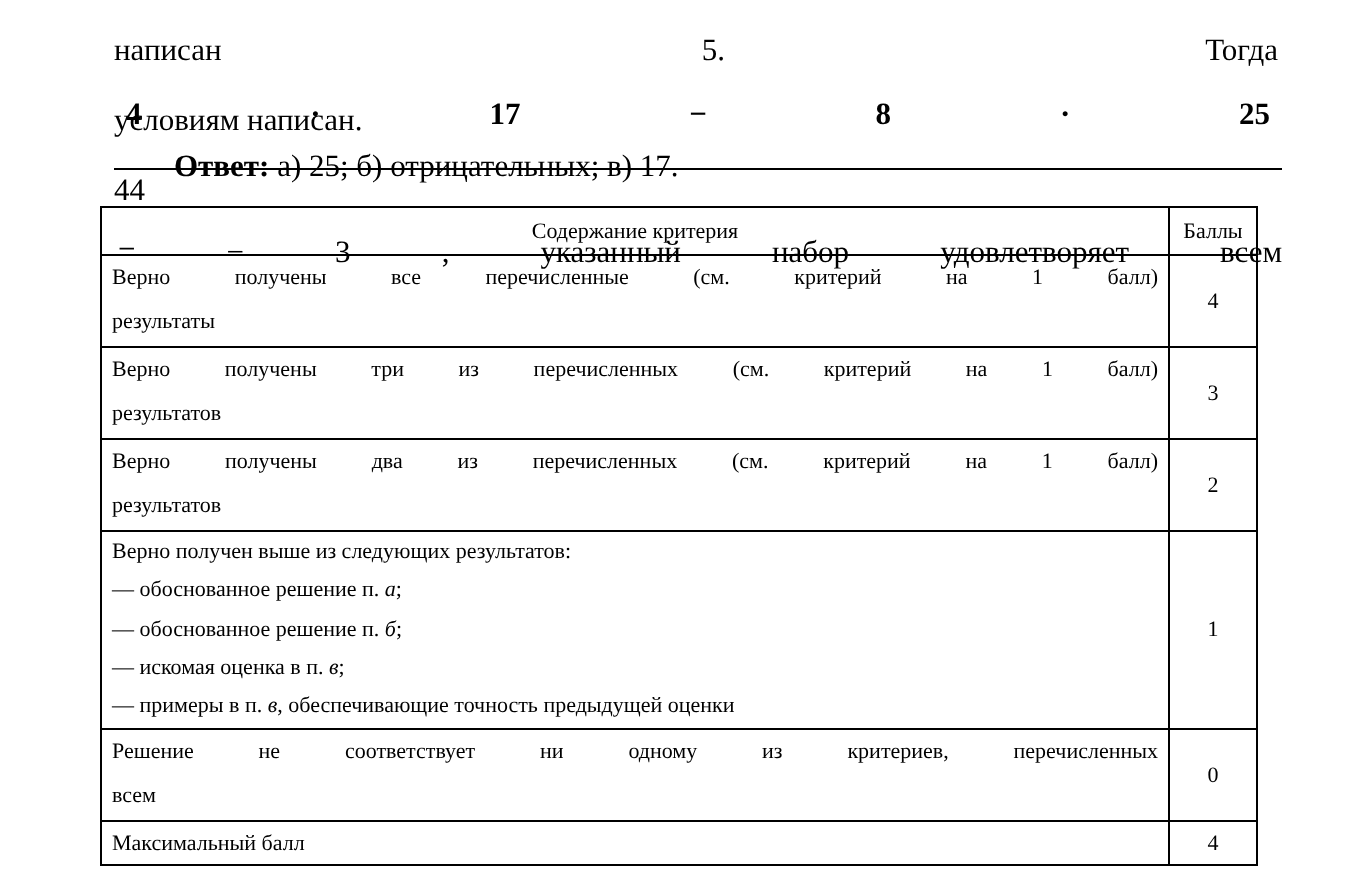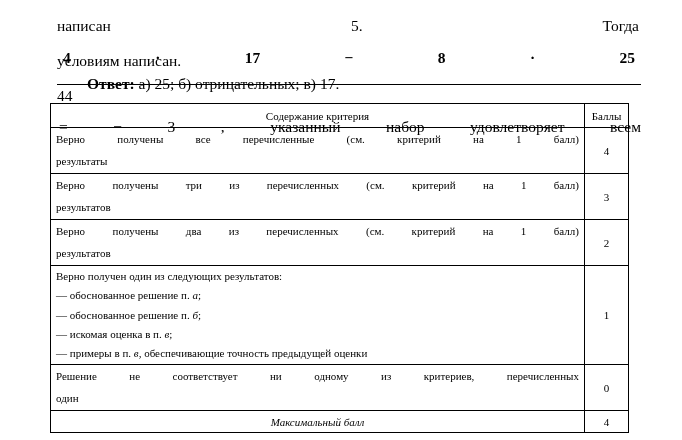--- a/index.html
+++ b/index.html
@@ -75,21 +75,21 @@
   .cell-points { text-align: center; }
   .tline { line-height: 21.5px; }
   .tline.just {
     text-align: justify;
     text-align-last: justify;
   }
   .row-tall .tline { line-height: 19.3px; }
   .h2line  { height: 42px; }
   .h5line  { height: 94px; }
   .h1line  { height: 19px; }
-  .footer-cell { text-align: center; font-style: italic; }
+  .footer-cell { text-align: left; }
 </style>
 </head>
 <body>
 
 <div class="page">
 
   <div class="intro">
     <div class="line1">
       <span>написан 5. Тогда</span>
       <span class="frac"><span class="num">4 · 17 − 8 · 25</span><span class="den">44</span></span>
@@ -129,32 +129,32 @@
     </tr>
     <tr>
       <td class="cell-criteria h2line">
         <div class="tline just">Верно получены два из перечисленных (см. критерий на 1 балл)</div>
         <div class="tline">результатов</div>
       </td>
       <td class="cell-points">2</td>
     </tr>
     <tr class="row-tall">
       <td class="cell-criteria h5line">
-        <div class="tline"><span>Верно получен один из следующих результатов:</span></div>
+        <div class="tline"><span>Верно получен выше из следующих результатов:</span></div>
         <div class="tline"><span>— обоснованное решение п. </span><i>а</i><span>;</span></div>
         <div class="tline"><span>— обоснованное решение п. </span><i>б</i><span>;</span></div>
         <div class="tline"><span>— искомая оценка в п. </span><i>в</i><span>;</span></div>
         <div class="tline"><span>— примеры в п. </span><i>в</i><span>, обеспечивающие точность предыдущей оценки</span></div>
       </td>
       <td class="cell-points">1</td>
     </tr>
     <tr>
       <td class="cell-criteria h2line">
         <div class="tline just">Решение не соответствует ни одному из критериев, перечисленных</div>
-        <div class="tline">один</div>
+        <div class="tline">всем</div>
       </td>
       <td class="cell-points">0</td>
     </tr>
     <tr>
       <td class="footer-cell h1line">Максимальный балл</td>
       <td class="cell-points">4</td>
     </tr>
   </tbody>
     </table>
 

